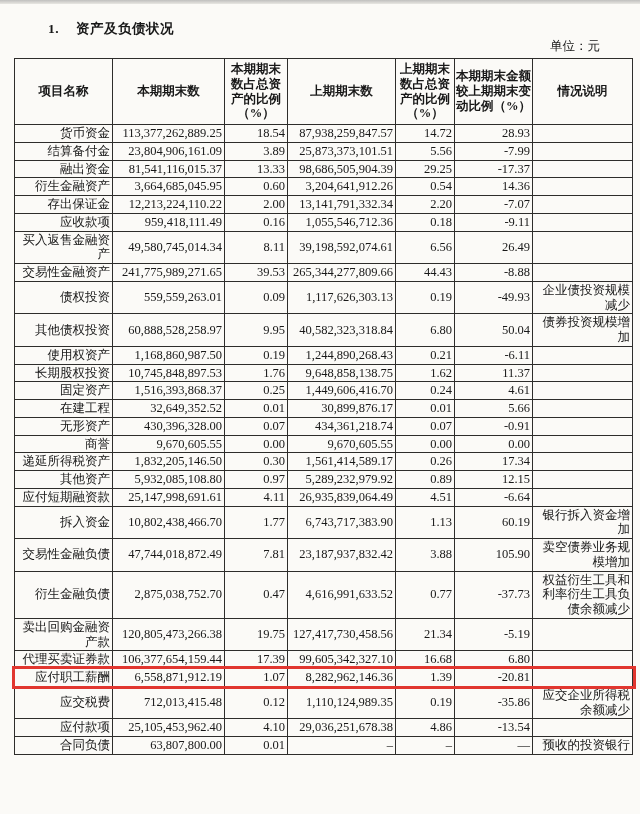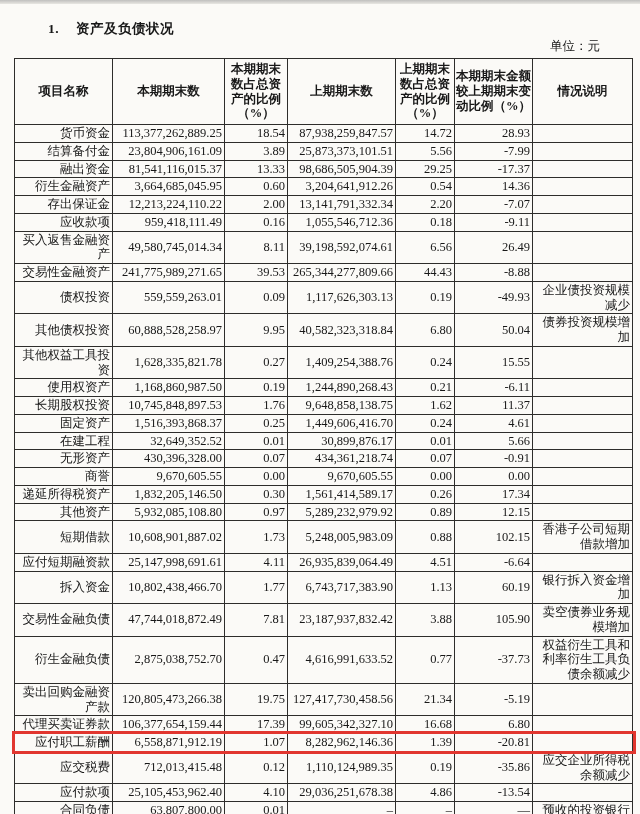--- a/index.html
+++ b/index.html
@@ -173,29 +173,20 @@
         <tr>
           <td class="name">其他债权投资</td>
           <td class="amt">60,888,528,258.97</td>
           <td class="pct">9.95</td>
           <td class="amt">40,582,323,318.84</td>
           <td class="pct">6.80</td>
           <td class="pct">50.04</td>
           <td class="note">债券投资规模增加</td>
         </tr>
         <tr>
-          <td class="name">其他权益工具投资</td>
-          <td class="amt">1,628,335,821.78</td>
-          <td class="pct">0.27</td>
-          <td class="amt">1,409,254,388.76</td>
-          <td class="pct">0.24</td>
-          <td class="pct">15.55</td>
-          <td class="note"></td>
-        </tr>
-        <tr>
           <td class="name">使用权资产</td>
           <td class="amt">1,168,860,987.50</td>
           <td class="pct">0.19</td>
           <td class="amt">1,244,890,268.43</td>
           <td class="pct">0.21</td>
           <td class="pct">-6.11</td>
           <td class="note"></td>
         </tr>
         <tr>
           <td class="name">长期股权投资</td>
@@ -252,29 +243,20 @@
           <td class="note"></td>
         </tr>
         <tr>
           <td class="name">其他资产</td>
           <td class="amt">5,932,085,108.80</td>
           <td class="pct">0.97</td>
           <td class="amt">5,289,232,979.92</td>
           <td class="pct">0.89</td>
           <td class="pct">12.15</td>
           <td class="note"></td>
-        </tr>
-        <tr>
-          <td class="name">短期借款</td>
-          <td class="amt">10,608,901,887.02</td>
-          <td class="pct">1.73</td>
-          <td class="amt">5,248,005,983.09</td>
-          <td class="pct">0.88</td>
-          <td class="pct">102.15</td>
-          <td class="note">香港子公司短期借款增加</td>
         </tr>
         <tr>
           <td class="name">应付短期融资款</td>
           <td class="amt">25,147,998,691.61</td>
           <td class="pct">4.11</td>
           <td class="amt">26,935,839,064.49</td>
           <td class="pct">4.51</td>
           <td class="pct">-6.64</td>
           <td class="note"></td>
         </tr>

